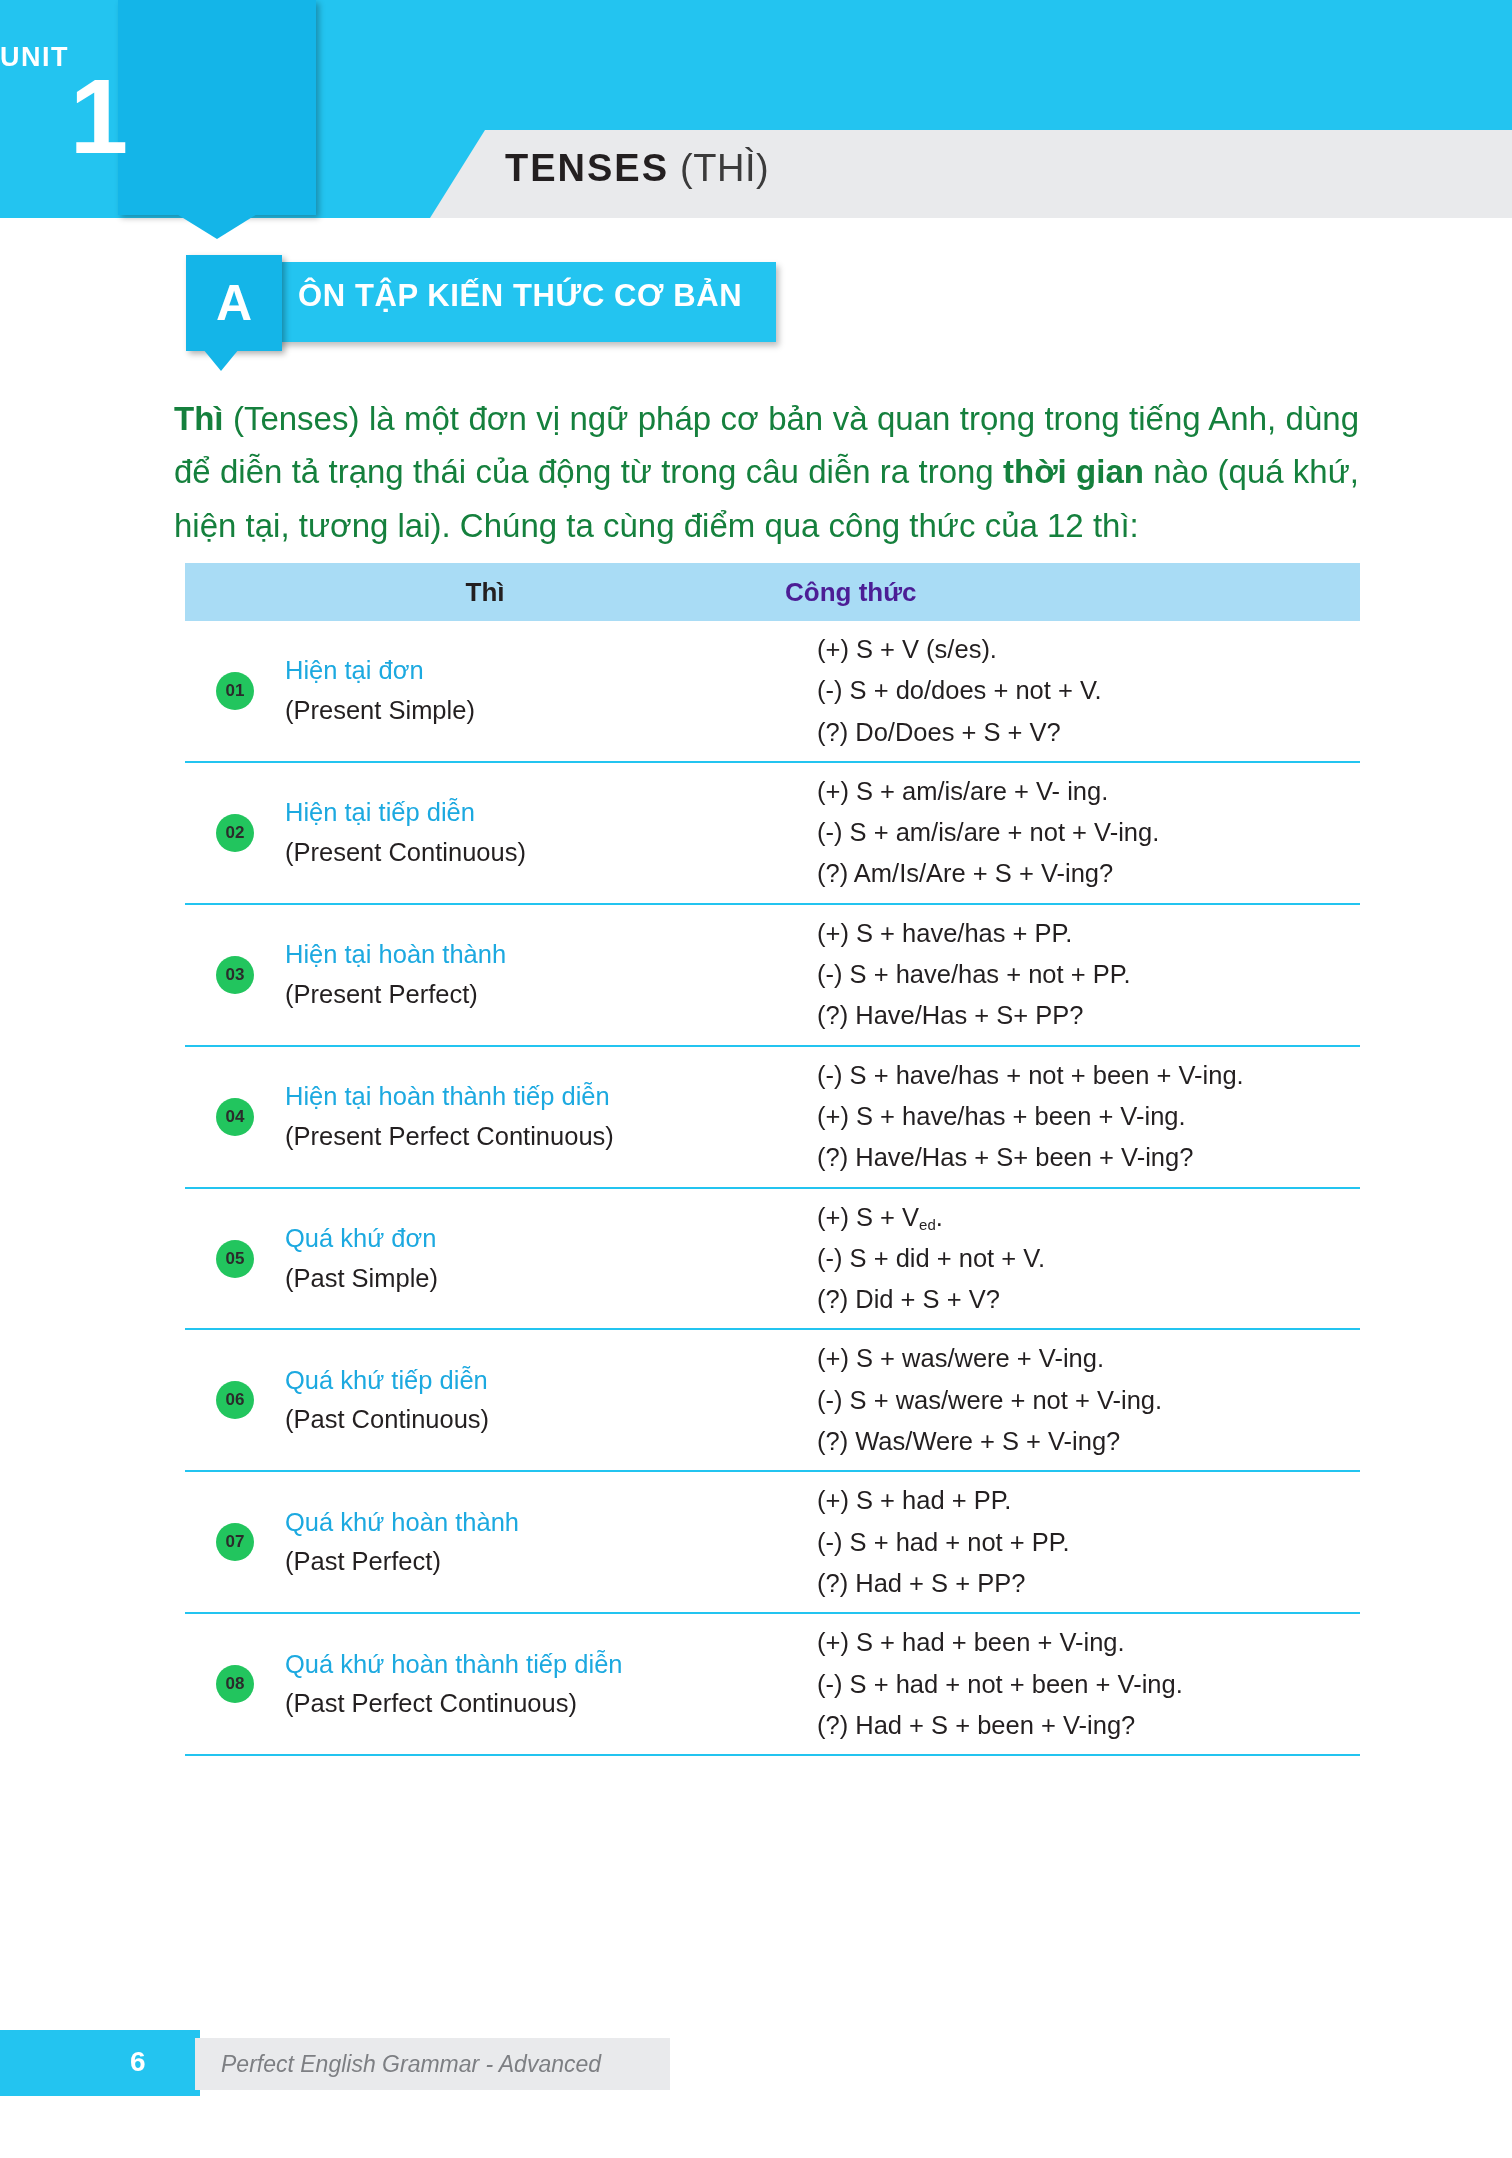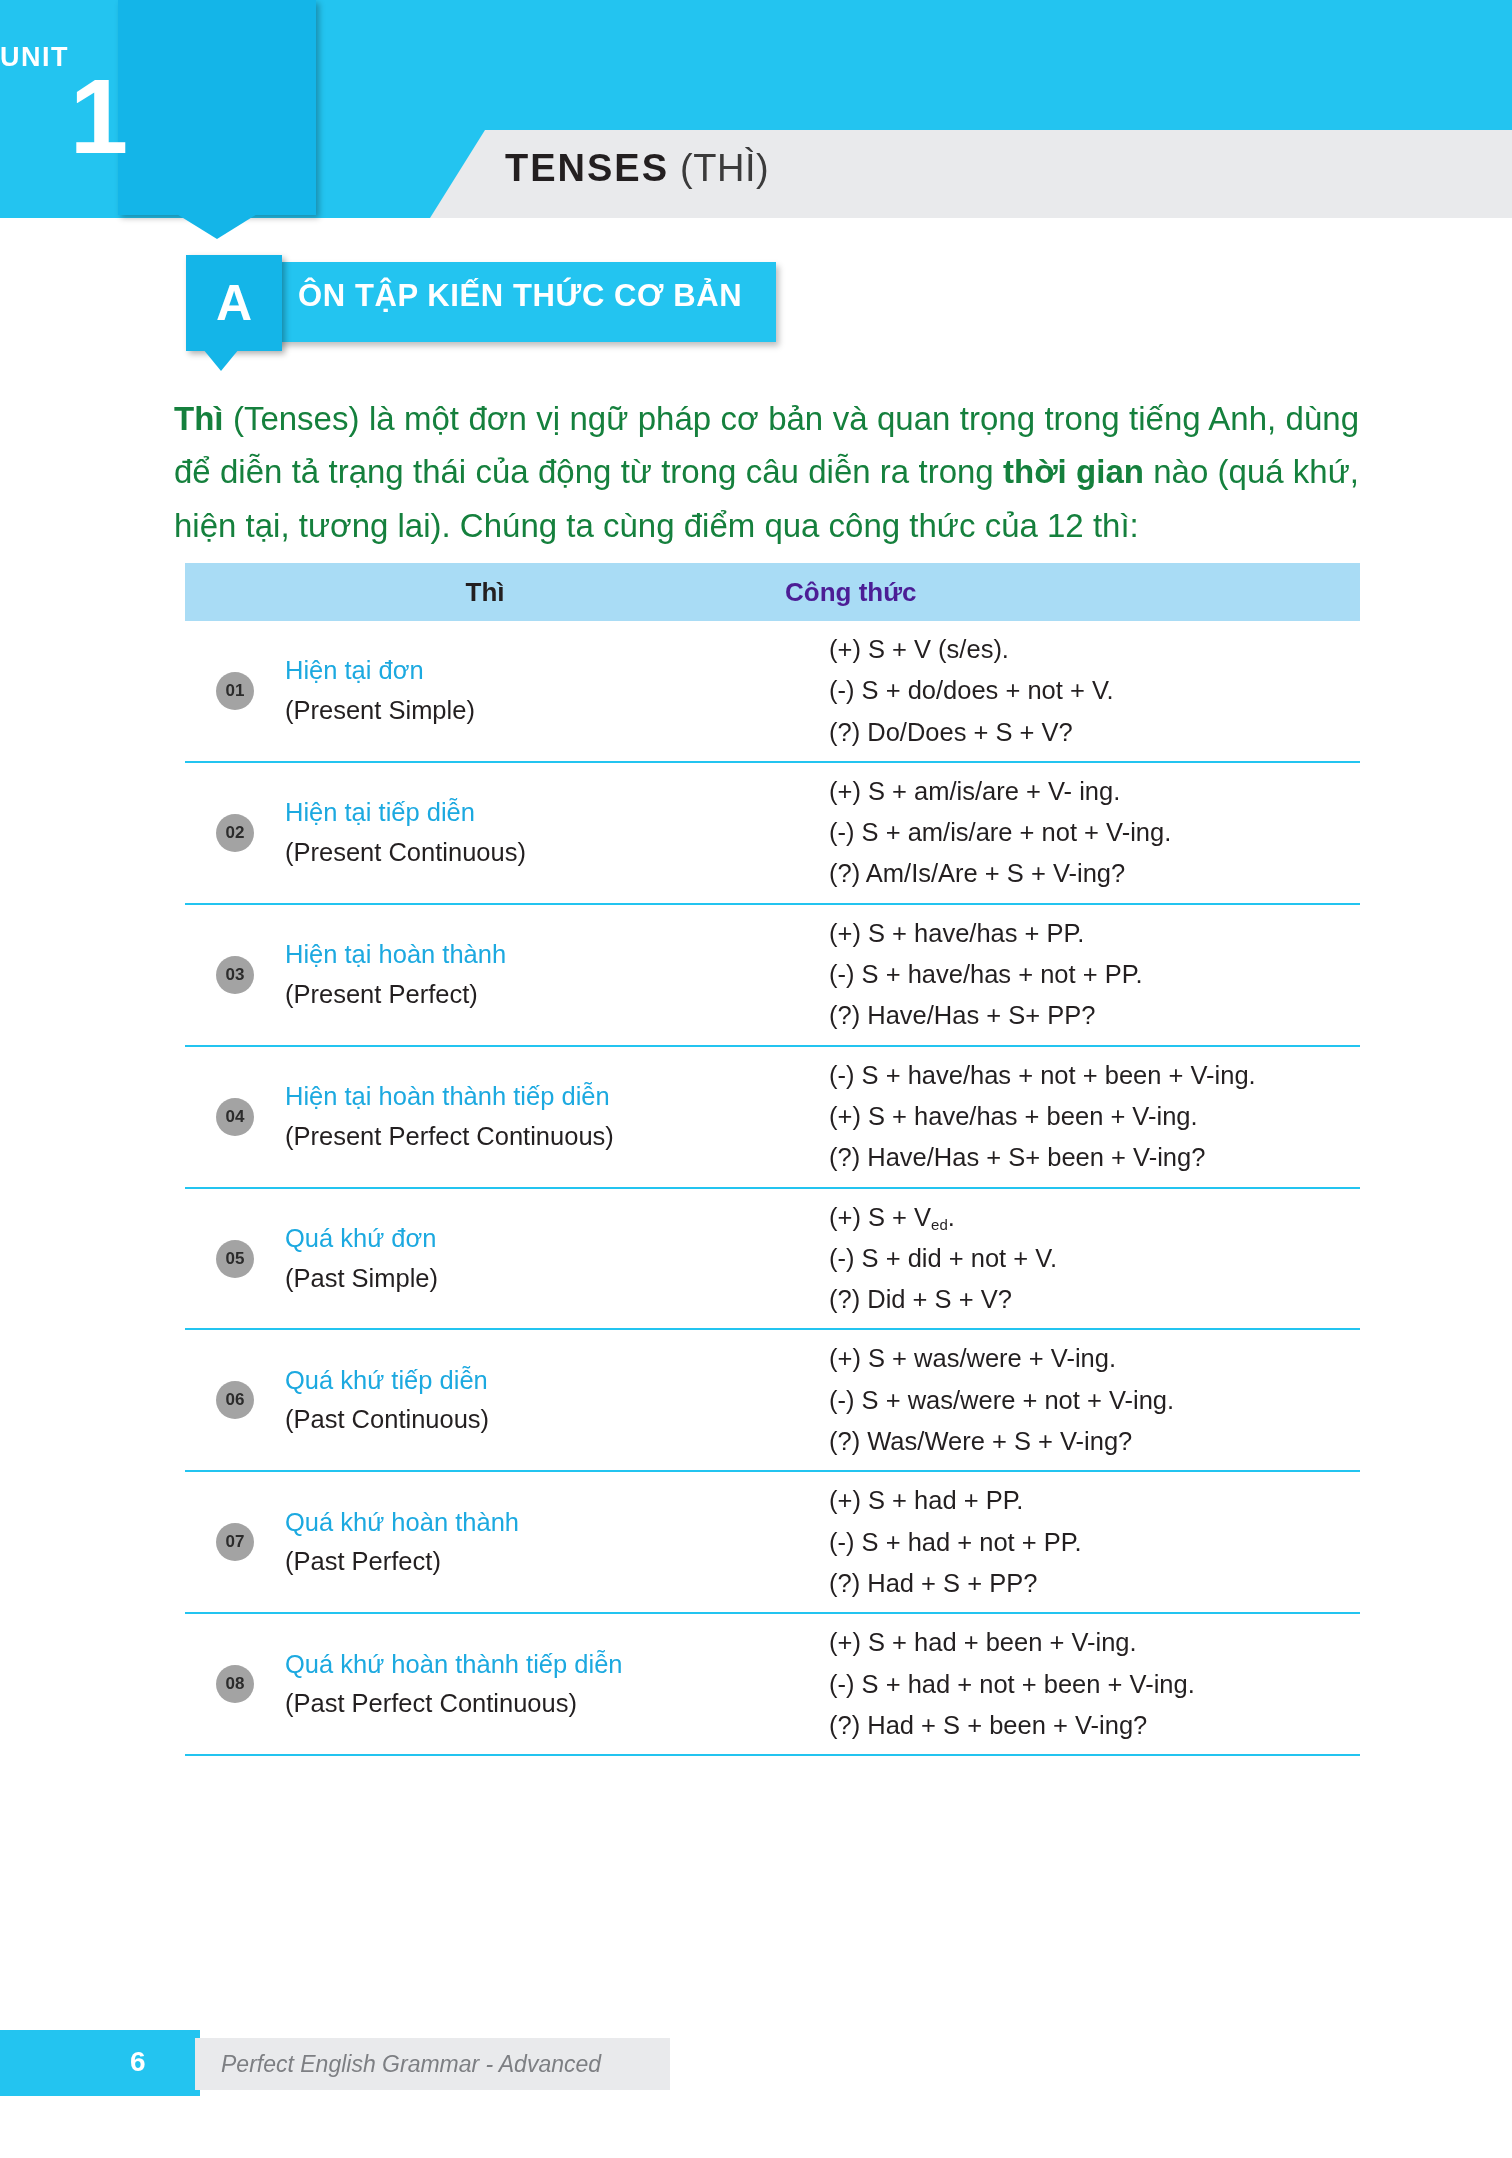--- a/index.html
+++ b/index.html
@@ -208,21 +208,21 @@
   .col-num {
     width: 100px;
     display: flex;
     justify-content: center;
     align-items: center;
   }
   .num-circle {
     width: 38px;
     height: 38px;
     border-radius: 50%;
-    background: #a3a3a3;
+    background: #22c55e;
     color: #2b2b2b;
     font-size: 17px;
     font-weight: bold;
     display: flex;
     align-items: center;
     justify-content: center;
   }
   .col-tense {
     width: 500px;
     padding-right: 10px;
@@ -239,21 +239,20 @@
   }
   .col-formula {
     flex: 1;
     padding: 8px 0 8px 22px;
   }
   .f-line {
     font-size: 25.5px;
     color: #231f20;
     line-height: 1.62;
     white-space: nowrap;
-    margin-left: 12px;
   }
   .f-line sub {
     font-size: 15px;
     vertical-align: -4px;
   }
 
   
   .footer-bar {
     position: absolute;
     left: 0;

